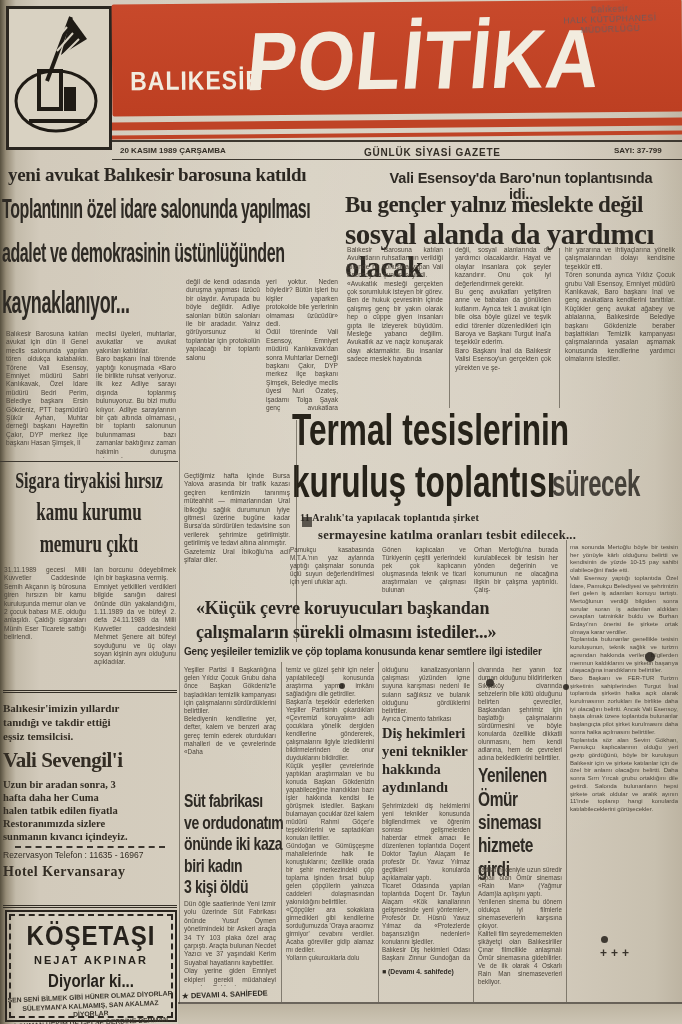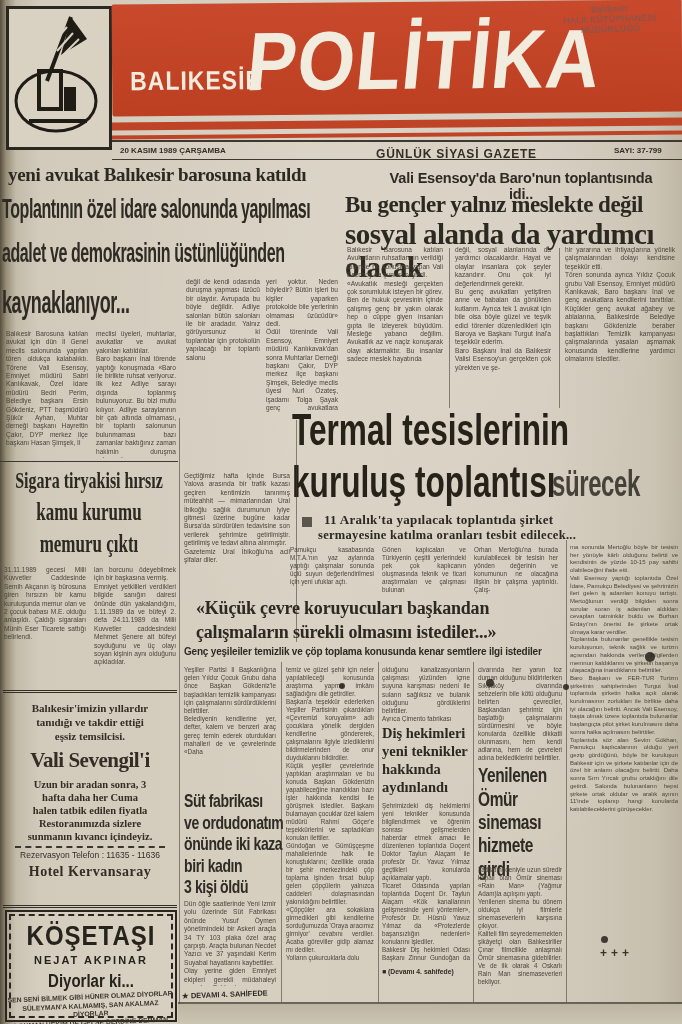--- a/index.html
+++ b/index.html
@@ -19,21 +19,21 @@
   .blob{position:absolute;border-radius:50%;background:#24201a;opacity:.85;}
   .masthead-band{position:absolute;left:112px;top:2px;width:570px;height:112px;
     background:linear-gradient(180deg,#c8492b,#bd3f22);transform:rotate(-0.5deg);border-radius:2px;}
   .stripe{position:absolute;background:#bf4326;transform:rotate(-0.5deg);}
   .white{color:#f2ecdf;}
   .stamp{position:absolute;left:545px;top:4px;width:130px;text-align:center;
     color:#55606c;opacity:.75;font-size:8.5px;line-height:10px;transform:rotate(-2deg);
     letter-spacing:.5px;white-space:pre-line;filter:blur(.3px);}
   .adbox{position:absolute;left:3px;top:690px;width:174px;height:212px;
     border-top:3px double #332e26;border-bottom:3px double #332e26;
-    text-align:center;font-family:"Liberation Serif",serif;color:#332d24;}
+    font-family:"Liberation Serif",serif;color:#332d24;}
   .kbox{position:absolute;left:5px;top:910px;width:168px;height:108px;
     border:2px solid #2b2620;outline:2px dashed #2b2620;outline-offset:-6px;
     text-align:center;color:#26221c;background:rgba(222,215,201,.35);}
   .dashline{border-top:2px dashed #3a352e;width:150px;margin:3px auto 2px auto;}
   .bullet-sq{position:absolute;width:10px;height:10px;background:#5a554d;}
 </style>
 </head>
 <body>
 
 <div class="page">
@@ -57,21 +57,21 @@
   <div class="abs white" style="left:130px;top:66px;font-size:23px;font-weight:bold;letter-spacing:1px;transform:rotate(-0.5deg) scaleY(1.15);transform-origin:left top;">BALIKESİR</div>
   <div class="abs white" style="left:252px;top:14px;font-size:74px;font-weight:bold;letter-spacing:1px;transform:rotate(-0.5deg) skewX(-6deg) scaleY(1.12);transform-origin:left top;">POLİTİKA</div>
 
   <div class="stamp">Balıkesir
 HALK KÜTÜPHANESİ
 MÜDÜRLÜĞÜ</div>
 
   <div class="rule" style="left:112px;top:140px;width:570px;height:2px;"></div>
   <div class="rule" style="left:112px;top:159px;width:570px;height:1px;"></div>
   <div class="abs" style="left:120px;top:146px;font-size:8px;font-weight:bold;color:#332e26;">20 KASIM 1989 ÇARŞAMBA</div>
-  <div class="abs" style="left:376px;top:147px;font-size:12px;font-weight:bold;letter-spacing:.8px;color:#332e26;text-decoration:underline;">GÜNLÜK SİYASİ GAZETE</div>
+  <div class="abs" style="left:364px;top:147px;font-size:10px;font-weight:bold;letter-spacing:.8px;color:#332e26;">GÜNLÜK SİYASİ GAZETE</div>
   <div class="abs" style="left:614px;top:146px;font-size:8px;font-weight:bold;color:#332e26;">SAYI: 37-799</div>
 
   <div class="abs serifh" style="left:8px;top:164px;font-size:19px;letter-spacing:-0.3px;width:332px;">yeni avukat Balıkesir barosuna katıldı</div>
   <div class="abs condh" style="left:2px;top:194px;font-size:16px;transform:scaleY(1.7);transform-origin:left top;width:338px;">Toplantının özel idare salonunda yapılması</div>
   <div class="abs condh" style="left:2px;top:238px;font-size:16px;transform:scaleY(1.7);transform-origin:left top;width:338px;">adalet ve demokrasinin üstünlüğünden</div>
   <div class="abs condh" style="left:2px;top:286px;font-size:18px;transform:scaleY(1.7);transform-origin:left top;width:180px;">kaynaklanıyor...</div>
   <div class="col" style="left:6px;top:330px;width:82px;height:128px;">Balıkesir Barosuna katılan avukat için dün İl Genel meclis salonunda yapılan tören oldukça kalabalıktı. Törene Vali Esensoy, Emniyet müdürü Sabri Kanlıkavak, Özel İdare müdürü Bedri Perim, Belediye başkanı Ersin Gökdeniz, PTT başmüdürü Şükür Ayhan, Muhtar derneği başkanı Hayrettin Çakır, DYP merkez ilçe başkanı Hasan Şimşek, İl</div>
   <div class="col" style="left:96px;top:330px;width:80px;height:128px;">meclisi üyeleri, muhtarlar, avukatlar ve avukat yakınları katıldılar.
 Baro başkanı İnal törende yaptığı konuşmada «Baro ile birlikte ruhsat veriyoruz. İlk kez Adliye sarayı dışında toplanmış bulunuyoruz. Bu bizi mutlu kılıyor. Adliye saraylarının bir çatı altında olmaması, bir toplantı salonunun bulunmaması bazı zamanlar baktığınız zaman hakimin duruşma salonunda</div>
   <div class="col" style="left:186px;top:278px;width:74px;height:136px;">değil de kendi odasında duruşma yapması üzücü bir olaydır. Avrupada bu böyle değildir. Adliye salonları bütün salonları ile bir aradadır. Yalnız görüyorsunuz ki toplantılar için protokolün yapılacağı bir toplantı salonu</div>
@@ -99,21 +99,21 @@
   <div class="col" style="left:94px;top:566px;width:82px;height:120px;">lan borcunu ödeyebilmek için bir başkasına vermiş.
 Emniyet yetkilileri verdikleri bilgide sanığın dairesi önünde dün yakalandığını, 1.11.1989 da ve büfeyi 2. defa 24.11.1989 da Milli Kuvvetler caddesindeki Mehmet Şenere ait büfeyi soyduğunu ve üç olayı soyan kişinin aynı olduğunu açıkladılar.</div>
 
   <div class="col" style="left:184px;top:472px;width:106px;height:170px;">Geçtiğimiz hafta içinde Bursa Yalova arasında bir trafik kazası geçiren kentimizin tanınmış müteahhit — mimarlarından Ural İbikoğlu sağlık durumunun iyiye gitmesi üzerine bugüne kadar Bursa'da sürdürülen tedavisine son verilerek şehrimize getirilmiştir. getirilmiş ve tedavi altına alınmıştır.
 Gazetemiz Ural İbikoğlu'na acil şifalar diler.</div>
 
   <div class="abs condh" style="left:292px;top:404px;font-size:31px;letter-spacing:0px;transform:scale(1.02,1.45);transform-origin:left top;color:#262219;">Termal tesislerinin</div>
   <div class="abs condh" style="left:292px;top:456px;font-size:31px;letter-spacing:0px;transform:scale(1.02,1.45);transform-origin:left top;color:#262219;">kuruluş toplantısı</div>
   <div class="abs condh" style="left:552px;top:462px;font-size:24px;transform:scaleY(1.55);transform-origin:left top;opacity:.85;">sürecek</div>
   <div class="bullet-sq" style="left:302px;top:517px;"></div>
-  <div class="abs serifh" style="left:324px;top:512px;font-size:13px;letter-spacing:.3px;">11 Aralık'ta yapılacak toplantıda şirket</div>
+  <div class="abs serifh" style="left:300px;top:512px;font-size:10px;letter-spacing:.3px;">11 Aralık'ta yapılacak toplantıda şirket</div>
   <div class="abs serifh" style="left:318px;top:528px;font-size:12.5px;letter-spacing:.3px;">sermayesine katılma oranları tesbit edilecek...</div>
   <div class="col" style="left:290px;top:546px;width:84px;height:52px;font-size:6.3px;line-height:8px;">Pamukçu kasabasında M.T.A.'nın yaz aylarında yaptığı çalışmalar sonunda üçlü suyun değerlendirilmesi için yeni ufuklar açtı.</div>
   <div class="col" style="left:382px;top:546px;width:84px;height:52px;font-size:6.3px;line-height:8px;">Gönen kaplıcaları ve Türkiyenin çeşitli yerlerindeki pek çok kaplıcanın oluşmasında teknik ve ticari araştırmaları ve çalışması bulunan</div>
   <div class="col" style="left:474px;top:546px;width:84px;height:52px;font-size:6.3px;line-height:8px;">Orhan Mertoğlu'na burada kurulabilecek bir tesisin her yönden değerinin ve konumunun ne olacağına ilişkin bir çalışma yaptırıldı. Çalış-</div>
   <div class="col" style="left:570px;top:544px;width:108px;height:398px;font-size:6px;line-height:7.7px;">ma sonunda Mertoğlu böyle bir tesisin her yönüyle kârlı olduğunu belirtti ve kendisinin de yüzde 10-15 pay sahibi olabileceğini ifade etti.
 Vali Esensoy yaptığı toplantıda Özel İdare, Pamukçu Belediyesi ve şehrimizin ileri gelen iş adamları konuyu tartıştı. Mertoğlunun verdiği bilgiden sonra sorular soran iş adamları aldıkları cevapları tatminkâr buldu ve Burhan Erdayı'nın önerisi ile şirkete ortak olmaya karar verdiler.
 Toplantıda bulunanlar genellikle tesisin kuruluşunun, teknik sağlık ve turizm açısından hakkında verilen bilgilerden memnun kaldıklarını ve şirketin başarıya ulaşacağına inandıklarını belirttiler.
 Baro Başkanı ve FER-TUR Turizm şirketinin sahiplerinden Turgut İnal toplantıda şirketin halka açık olarak kurulmasının zorlukları ile birlikte daha iyi olacağını belirtti. Ancak Vali Esensoy, başta olmak üzere toplantıda bulunanlar başlangıçta pilot şirket kurulmasını daha sonra halka açılmasını belirttiler.
 Toplantıda söz alan Sevim Gökhan, Pamukçu kaplıcalarının olduğu yeri gezip gördüğünü, böyle bir kuruluşun Balıkesir için ve şirkete katılanlar için de özel bir anlamı olacağını belirtti. Daha sonra Sırrı Yırcalı grubu ortaklığını dile getirdi. Salonda bulunanların hepsi şirkete ortak oldular ve aralık ayının 11'inde toplanıp hangi konularda katılabileceklerini görüşecekler.</div>
   <div class="abs" style="left:600px;top:946px;font-size:12px;font-weight:bold;letter-spacing:4px;color:#38332b;">+++</div>
@@ -163,21 +163,21 @@
     <div style="margin-top:8px;font-size:11px;font-weight:bold;line-height:14px;white-space:pre-line;">Balıkesir'imizin yıllardır
 tanıdığı ve takdir ettiği
 eşsiz temsilcisi.</div>
     <div style="margin-top:5px;font-size:21px;font-weight:bold;letter-spacing:-0.5px;">Vali Sevengil'i</div>
     <div style="margin-top:5px;font-size:10.5px;font-weight:bold;line-height:13px;white-space:pre-line;">Uzun bir aradan sonra, 3
 hafta daha her Cuma
 halen tatbik edilen fiyatla
 Restoranımızda sizlere
 sunmanın kıvancı içindeyiz.</div>
     <div class="dashline"></div>
-    <div style="font-size:8.5px;font-family:'Liberation Sans',sans-serif;">Rezervasyon Telefon : 11635 - 11636</div>
+    <div style="font-size:8.5px;font-family:'Liberation Sans',sans-serif;">Rezervasyon Telefon : 11635 - 16967</div>
     <div style="margin-top:4px;font-size:14px;font-weight:bold;letter-spacing:.5px;">Hotel Kervansaray</div>
   </div>
 
   <div class="kbox">
     <div style="margin-top:8px;font-size:24px;font-weight:bold;letter-spacing:1px;transform:scaleY(1.15);transform-origin:center top;">KÖŞETAŞI</div>
     <div style="margin-top:6px;font-size:11px;font-weight:bold;letter-spacing:2px;">NEJAT AKPINAR</div>
     <div style="margin-top:4px;font-size:15px;font-weight:bold;transform:scaleY(1.2);transform-origin:center top;">Diyorlar ki...</div>
     <div style="margin-top:6px;font-size:6.8px;font-weight:bold;line-height:8.6px;white-space:pre-line;transform:rotate(-2.5deg);color:#3a352c;">SEN SENİ BİLMEK GİBİ HÜNER OLMAZ DİYORLAR
 SÜLEYMAN'A KALMAMIŞ, SAN AKALMAZ DİYORLAR
 LOKMAN HEKİM DE GELSE DERDİNE DERMAN İÇİN

